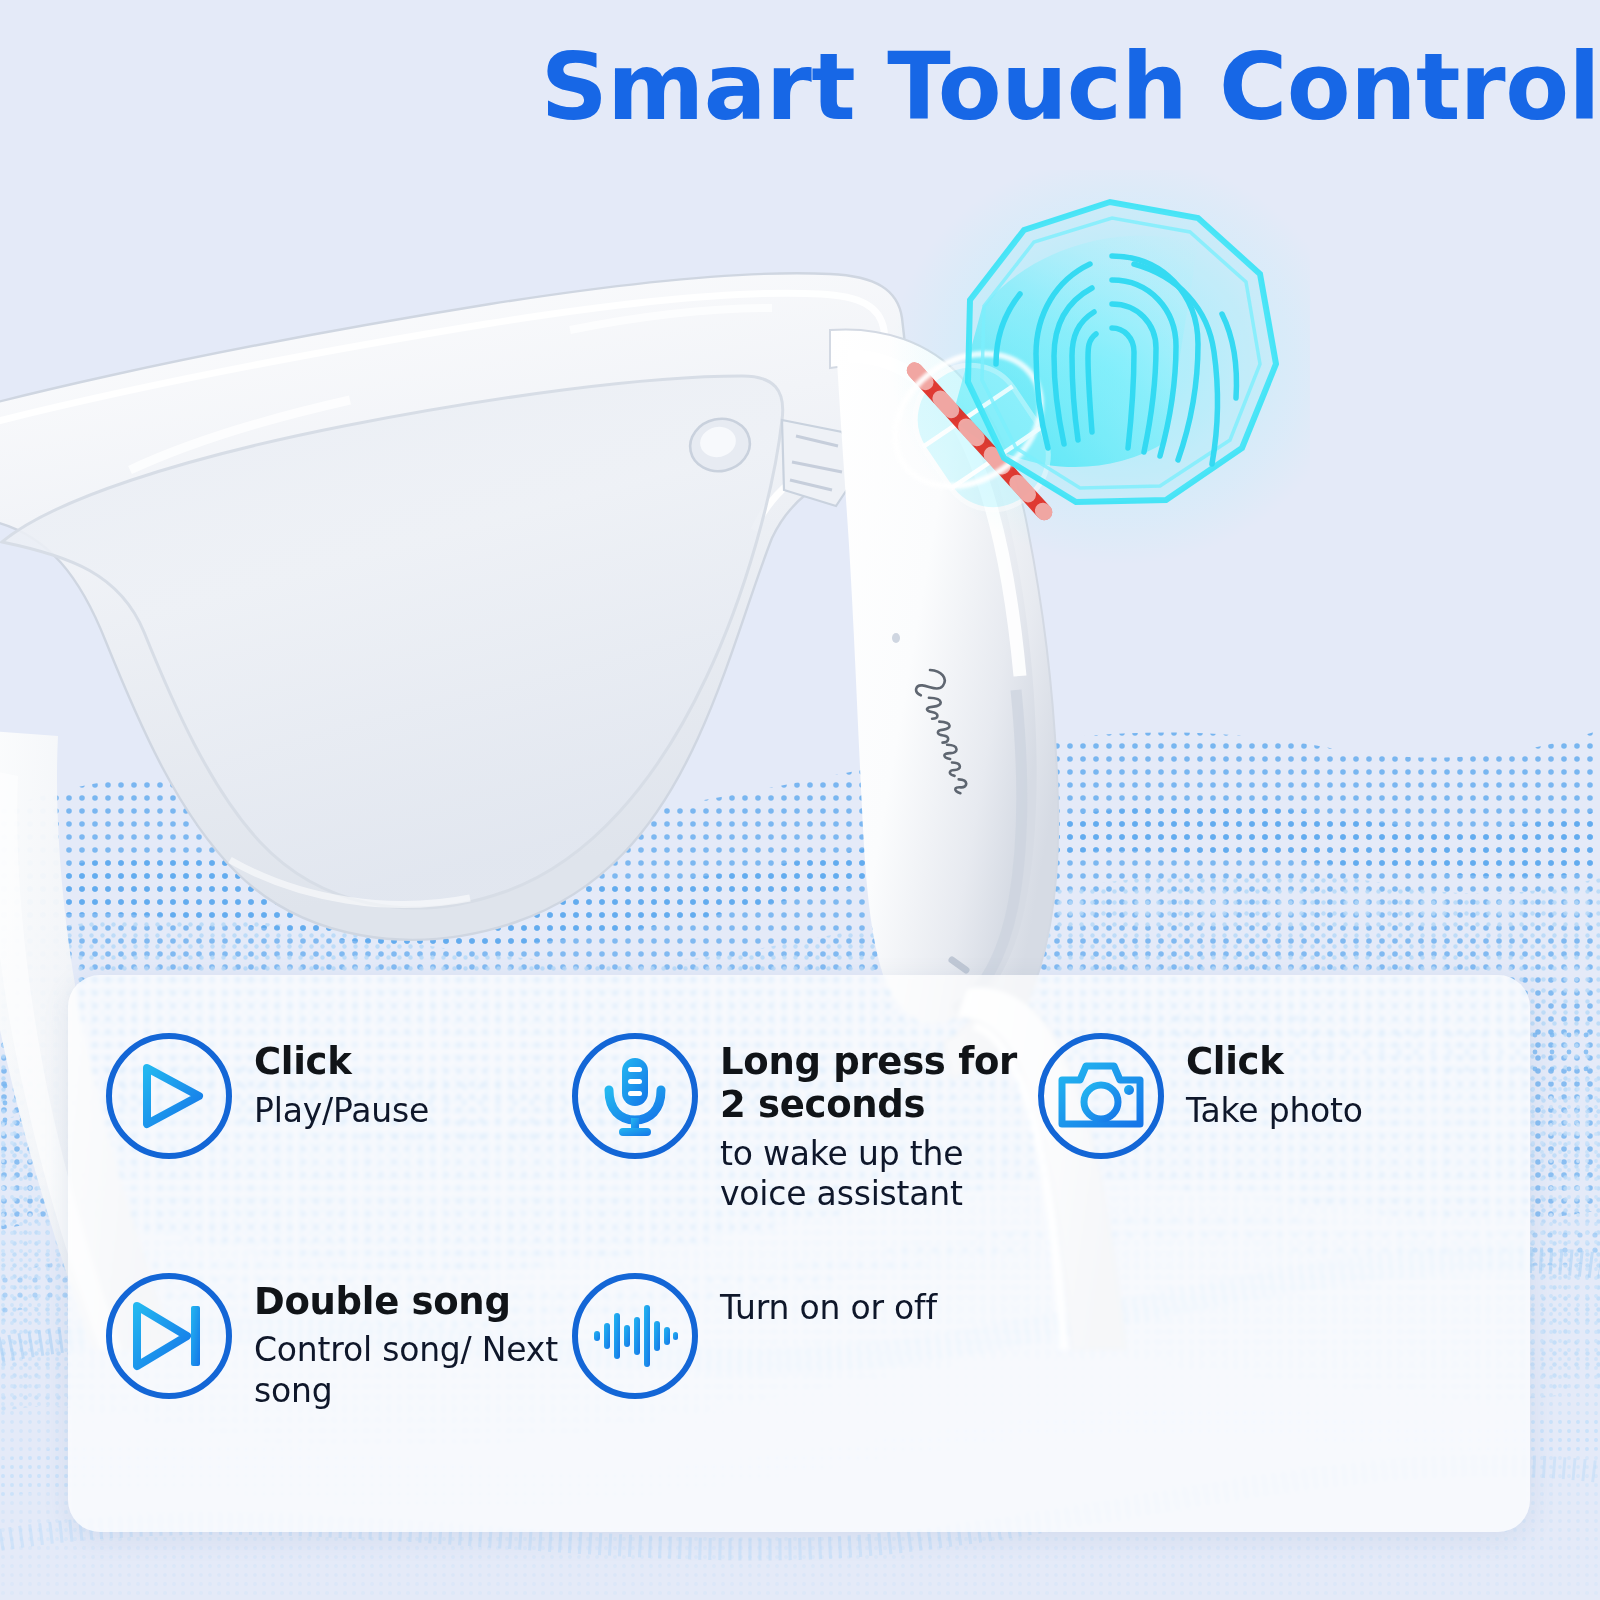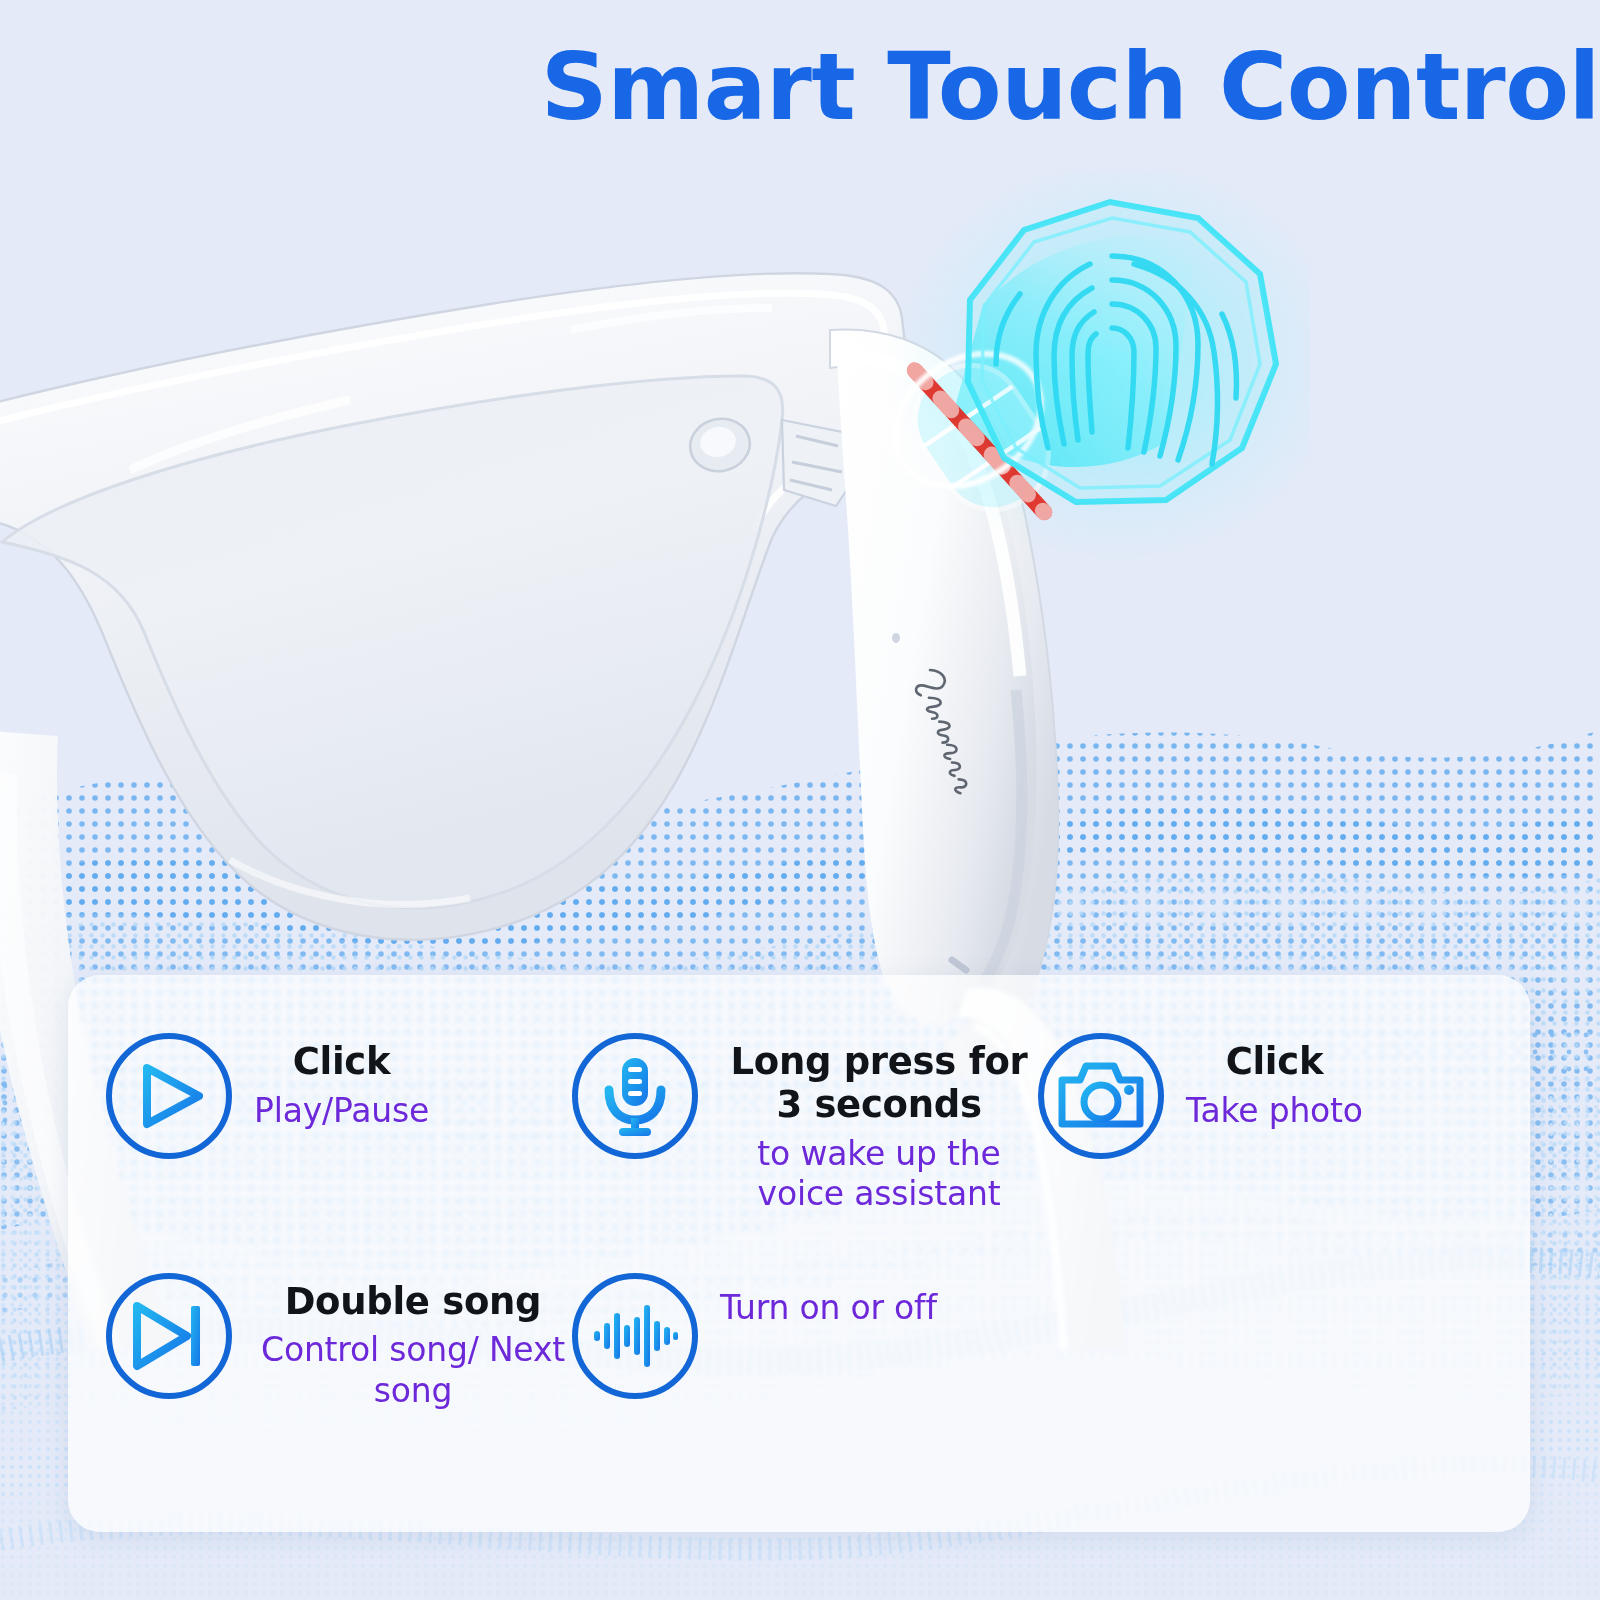--- a/index.html
+++ b/index.html
@@ -43,21 +43,20 @@
     position: absolute;
     left: 68px;
     top: 975px;
     width: 1462px;
     height: 557px;
     border-radius: 32px;
     background: rgba(255,255,255,0.72);
     backdrop-filter: blur(2px);
     box-shadow: 0 6px 26px rgba(100,130,180,0.13);
     overflow: hidden;
-    text-align: center;
   }
   #feature-grid {
     position: absolute;
     inset: 0;
     display: grid;
     grid-template-columns: 1fr 1fr 1fr;
     grid-template-rows: 1fr 1fr;
     padding: 36px 26px 30px 38px;
   }
   .feature {
@@ -87,21 +86,21 @@
     font-weight: 700;
     color: #111418;
     line-height: 1.16;
     letter-spacing: -0.3px;
     font-family: "DejaVu Sans", sans-serif;
   }
   .f-sub {
     margin-top: 7px;
     font-size: 33px;
     font-weight: 400;
-    color: #6d28d9;
+    color: #0f172a;
     line-height: 1.22;
     letter-spacing: -0.2px;
     font-family: "DejaVu Sans", sans-serif;
   }
 </style>
 </head>
 <body>
 
 <div id="page">
 
@@ -369,21 +368,21 @@
             <rect x="27" y="4" width="26" height="48" rx="13" fill="url(#g2)"></rect>
             <rect x="33" y="13" width="14" height="5" rx="2.5" fill="#fff"></rect>
             <rect x="33" y="25" width="14" height="5" rx="2.5" fill="#fff"></rect>
             <rect x="33" y="37" width="14" height="5" rx="2.5" fill="#fff"></rect>
             <path d="M 14,36 C 14,56 25,66 40,66 C 55,66 66,56 66,36" fill="none" stroke="url(#g2)" stroke-width="9" stroke-linecap="round"></path>
             <rect x="36" y="64" width="8" height="14" fill="url(#g2)"></rect>
             <rect x="24" y="74" width="32" height="8" rx="4" fill="url(#g2)"></rect>
           </svg>
         </div>
         <div class="feature-text">
-          <div class="f-title">Long press for 3 seconds</div>
+          <div class="f-title">Long press for 2 seconds</div>
           <div class="f-sub">to wake up the voice assistant</div>
         </div>
       </div>
 
       <div class="feature">
         <div class="icon-circle">
           <svg width="90" height="76" viewBox="0 0 90 76">
             <defs>
                 <linearGradient id="g3" x1="0" y1="0" x2="1" y2="1">
               <stop offset="0%" stop-color="#23b7f0"></stop>

